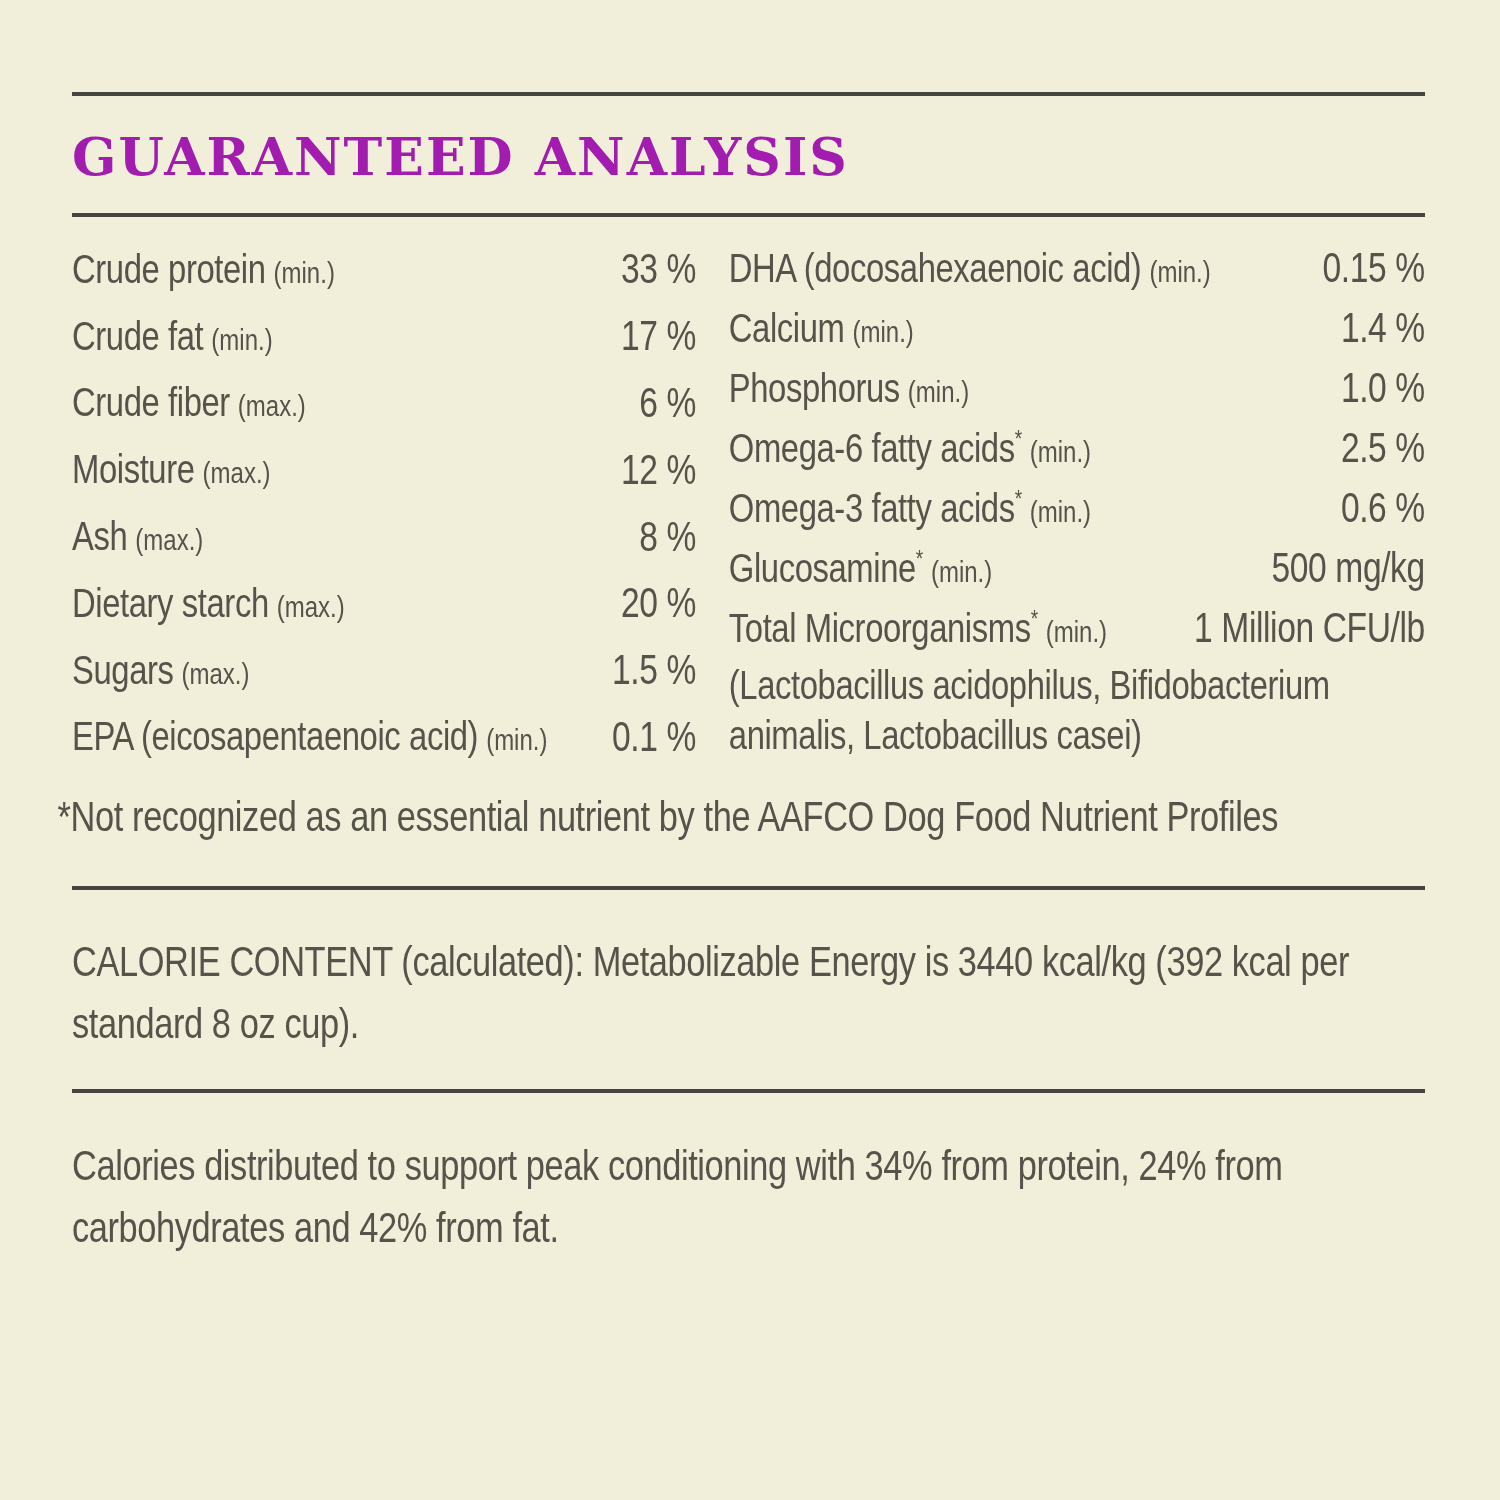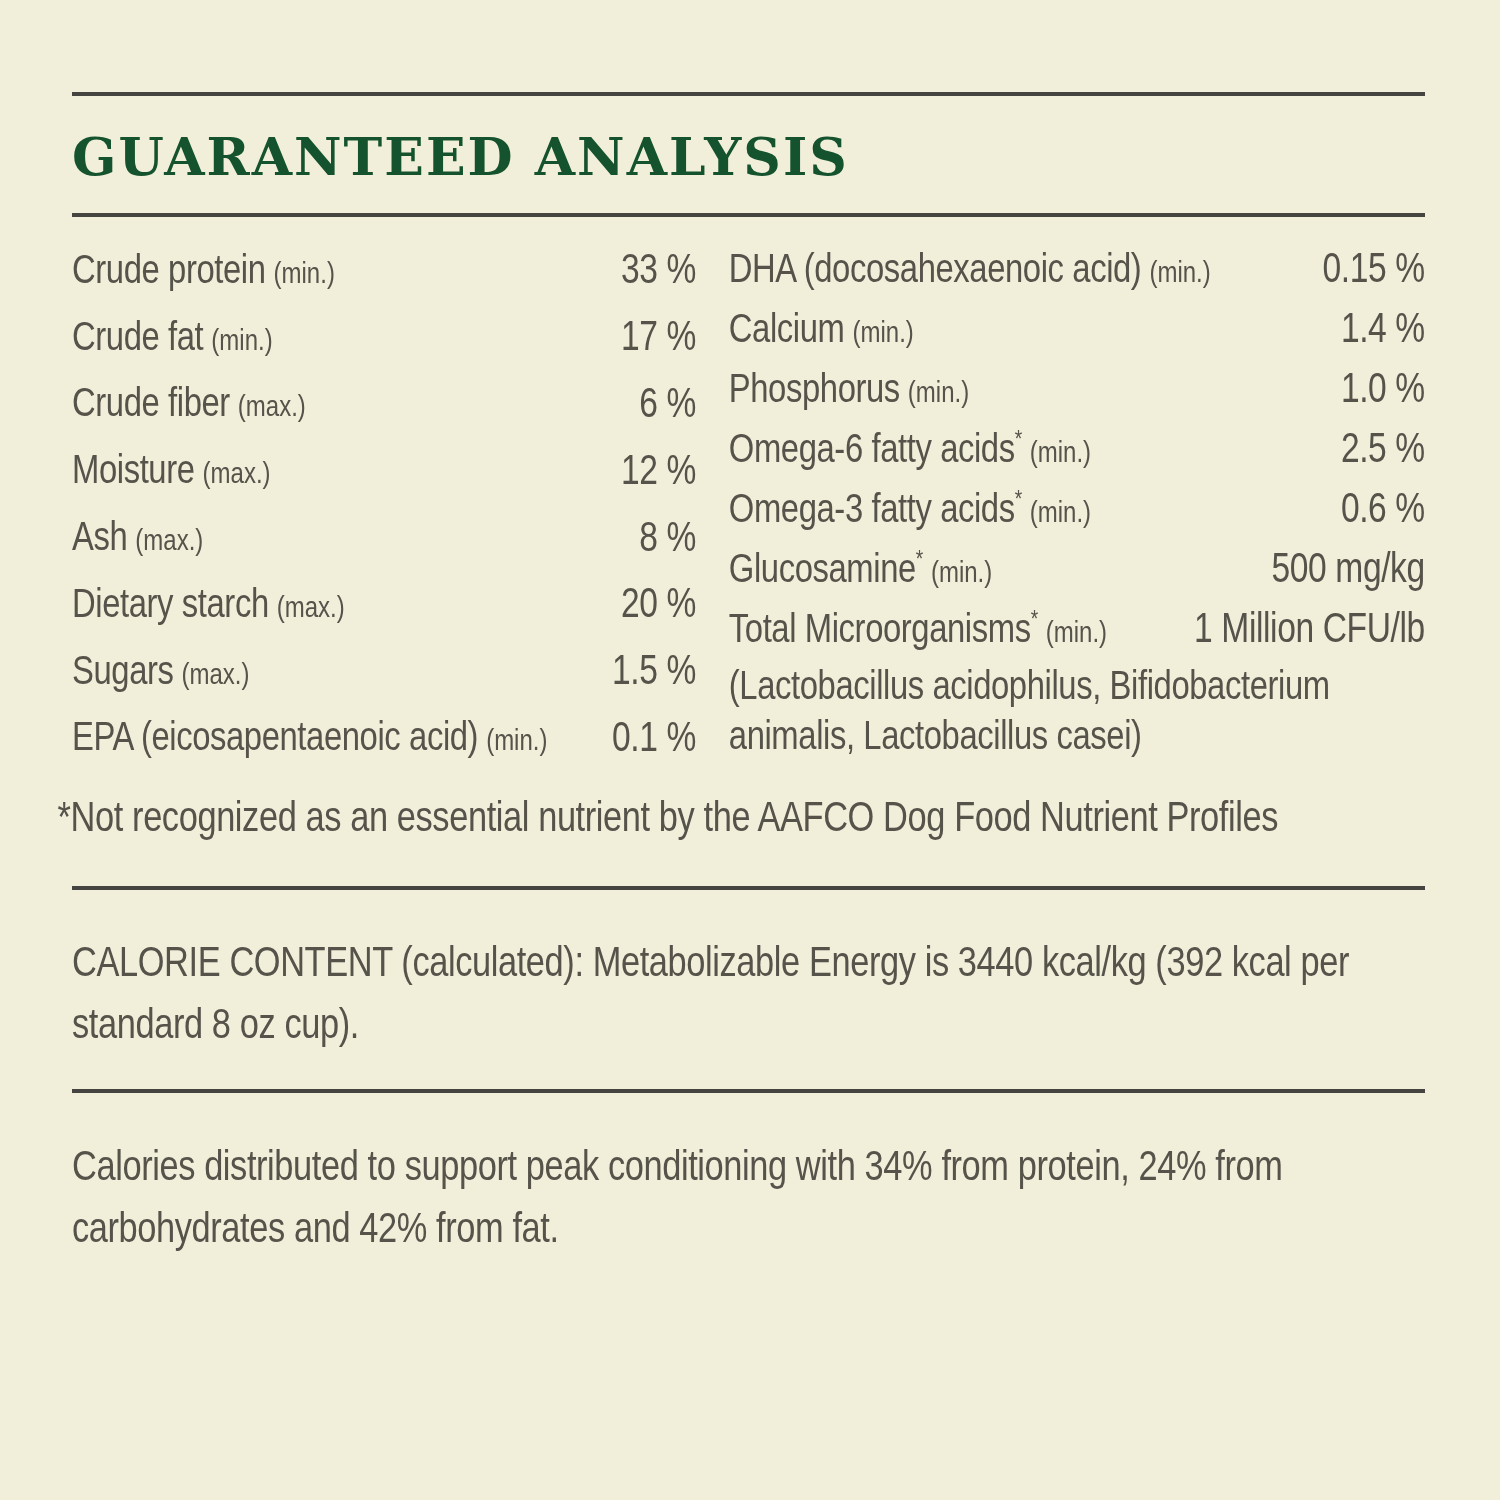--- a/index.html
+++ b/index.html
@@ -29,21 +29,21 @@
   .rule-4 { top: 1089px; }
   .title {
     position: absolute;
     left: 72px;
     top: 126px;
     margin: 0;
     font-family: "DejaVu Serif", serif;
     font-weight: bold;
     font-size: 52px;
     letter-spacing: 2px;
-    color: #14532d;
+    color: #a21caf;
     white-space: nowrap;
   }
   
   .content-scale {
     position: absolute;
     left: 72px;
     top: 0;
     width: 1705px;
     transform: scaleX(0.8);
     transform-origin: 0 0;

